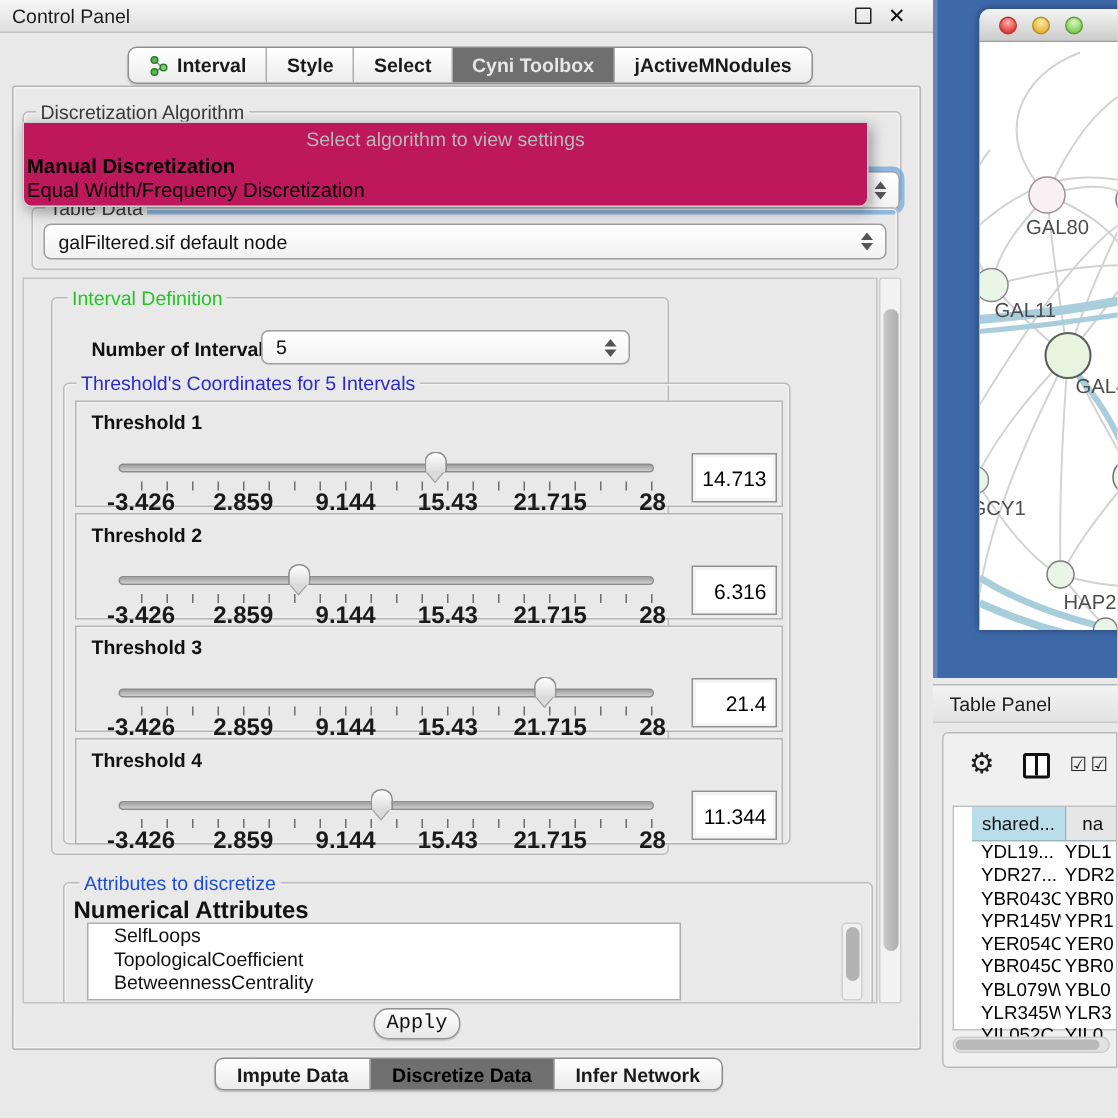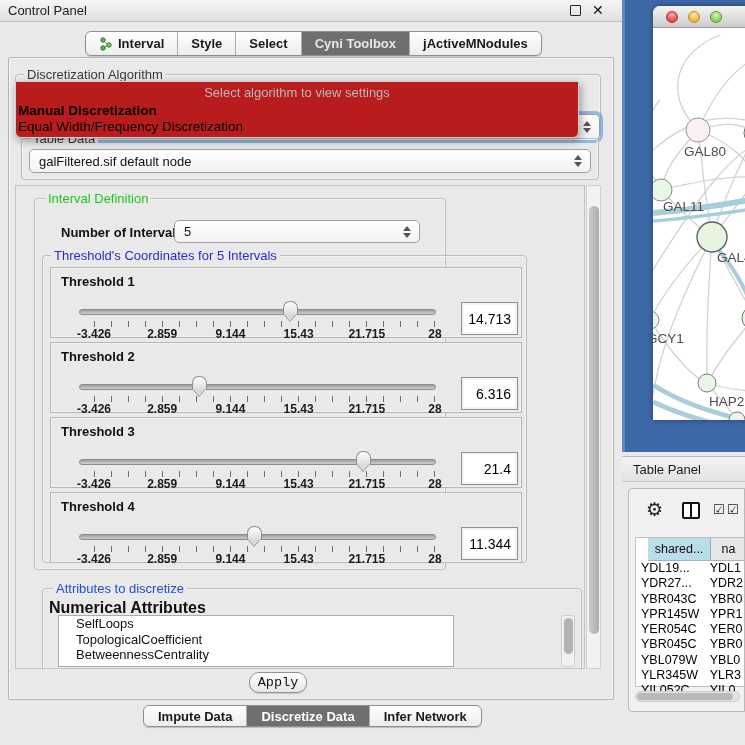--- a/index.html
+++ b/index.html
@@ -31,21 +31,21 @@
   #algo-group { left:6px; top:16px; width:586px; height:62px; }
   #algo-label { left:8px; color:#3a3a3a; }
   .combo { position:absolute; background:linear-gradient(#ffffff,#f2f2f2); border:1px solid #9e9e9e; border-radius:5px; font-size:13px; color:#111; display:flex; align-items:center; padding:0 9px; }
   .stepper { position:absolute; right:7px; top:50%; transform:translateY(-50%); width:9px; height:12px; }
   .stepper:before, .stepper:after { content:""; position:absolute; left:0; border-left:4.5px solid transparent; border-right:4.5px solid transparent; }
   .stepper:before { top:0; border-bottom:5px solid #555; }
   .stepper:after { bottom:0; border-top:5px solid #555; }
   #algo-combo { left:16px; top:39px; width:568px; height:26px; box-shadow:0 0 0 3px rgba(96,160,220,.65); }
 
   
-  #algo-popup { left:6px; top:23px; width:564px; height:57px; background:#b91c1c; border:1px solid #d0d0d0; border-radius:0 0 6px 6px; box-shadow:2px 3px 9px rgba(0,0,0,.35); z-index:30; }
+  #algo-popup { left:6px; top:23px; width:564px; height:57px; background:#be185d; border:1px solid #d0d0d0; border-radius:0 0 6px 6px; box-shadow:2px 3px 9px rgba(0,0,0,.35); z-index:30; }
   #popup-hint { left:0; right:0; top:3px; text-align:center; font-size:13px; color:#b9b9b9; }
   .popup-item { position:absolute; left:2px; font-size:13.5px; color:#000; white-space:nowrap; }
   #popup-item-0 { top:21px; font-weight:bold; }
   #popup-item-1 { top:37px; }
 
   
   #tabledata-group { left:12px; top:80px; width:578px; height:42px; }
   #tabledata-label { left:8px; color:#3a3a3a; }
   #tabledata-combo { left:20px; top:91px; width:562px; height:24px; }
 
@@ -63,21 +63,21 @@
   #thr-title { left:8px; color:#2a2ad0; }
 
   .thr-panel { position:absolute; left:7px; width:472px; height:71px; border:1px solid #b6b6b6; background:#e9e9e9; box-shadow:inset 0 0 0 1px #f1f1f1; }
   .thr-label { position:absolute; left:10px; top:6px; font-size:13px; font-weight:bold; color:#111; }
   .track { position:absolute; left:28px; top:41px; width:357px; height:6px; border:1px solid #8b8b8b; border-radius:4px; background:linear-gradient(#9d9d9d,#cfcfcf); }
   .thumb { position:absolute; top:33px; width:15px; height:21px; }
   .thumb .cap { position:absolute; left:0; top:0; width:15px; height:14px; border:1px solid #8e8e8e; border-bottom:none; border-radius:7px 7px 2px 2px; background:linear-gradient(#fdfdfd,#dcdcdc); }
   .thumb .pt { position:absolute; left:1px; top:13px; width:0; height:0; border-left:6.5px solid transparent; border-right:6.5px solid transparent; border-top:7px solid #dadada; filter:drop-shadow(0 1px 0 #8e8e8e); }
   .tickrow { position:absolute; left:43px; top:53px; width:341px; height:6px; display:flex; justify-content:space-between; }
   .tickrow i { width:1px; height:6px; background:#6d6d6d; }
-  .ticklabels { position:absolute; left:43px; top:59px; width:341px; height:12px; font-size:12px; font-weight:bold; color:#1a1a1a; }
+  .ticklabels { position:absolute; left:43px; top:59px; width:341px; height:12px; font-size:16px; font-weight:bold; color:#1a1a1a; }
   .ticklabels span { position:absolute; transform:translateX(-50%); white-space:nowrap; }
   .ticklabels span:nth-child(1){left:0%} .ticklabels span:nth-child(2){left:20%}
   .ticklabels span:nth-child(3){left:40%} .ticklabels span:nth-child(4){left:60%}
   .ticklabels span:nth-child(5){left:80%} .ticklabels span:nth-child(6){left:100%}
   .valbox { position:absolute; left:410px; top:34px; width:57px; height:33px; background:#fff; border:1px solid #8f8f8f; box-shadow:inset 0 0 0 2px #f3f3f3; font-size:14px; color:#000; display:flex; align-items:center; justify-content:flex-end; padding-right:6px; }
 
   
   #attr-group { left:26px; top:402px; width:540px; height:110px; }
   #attr-title { left:10px; color:#1d4ed8; }
   #attr-sub { left:6px; top:10px; font-size:16px; font-weight:bold; color:#111; position:absolute; }
@@ -85,21 +85,21 @@
   .attr-item { font-size:13px; color:#111; padding-left:17px; line-height:15.5px; }
   #attr-scroll { position:absolute; left:518px; top:26px; width:14px; height:52px; background:#f0f0f0; border:1px solid #cfcfcf; border-radius:3px; }
   #attr-thumb { position:absolute; left:2px; top:2px; width:9px; height:36px; background:#b3b3b3; border-radius:5px; }
 
   #apply-btn { left:240px; top:614px; width:58px; height:21px; border:1px solid #929292; border-radius:10px; background:linear-gradient(#ffffff,#e6e6e6); font-size:13.5px; color:#111; display:flex; align-items:center; justify-content:center; box-shadow:0 1px 1px rgba(0,0,0,.15);font-family:Liberation Mono, monospace; }
 
   
   #bottom-tabs { left:143px; top:705px; height:22px; display:flex; border:1px solid #8f8f8f; border-radius:6px; overflow:hidden; background:linear-gradient(#ffffff,#ececec); box-shadow:0 1px 1px rgba(0,0,0,.2); }
   .btab { display:flex; align-items:center; padding:0 14px; font-size:13px; font-weight:600; color:#1a1a1a; border-right:1px solid #adadad; }
   .btab:last-child { border-right:none; }
-  .btab.active { background:#6f6f6f; color:#ffffff; }
+  .btab.active { background:#6f6f6f; color:#000000; }
 
   
   #net-frame { left:622px; top:0; width:123px; height:452px; background:#3e69a9; border-left:3px solid #6687bc; }
   #net-window { left:633px; top:6px; width:112px; height:414px; border-radius:7px 0 0 0; overflow:hidden; background:#fff; box-shadow:0 0 6px rgba(0,0,0,.4); }
   #net-titlebar { position:absolute; left:0; top:0; width:112px; height:22px; background:linear-gradient(#f4f4f4,#cccccc); border-bottom:1px solid #9b9b9b; }
   .tl { position:absolute; top:5px; width:12px; height:12px; border-radius:50%; }
   #tl-red   { left:13px; background:radial-gradient(circle at 50% 30%, #ffb3b0, #e04542 70%); border:1px solid #b5322f; }
   #tl-yellow{ left:35px; background:radial-gradient(circle at 50% 30%, #ffe9a8, #e8b63c 70%); border:1px solid #b98f26; }
   #tl-green { left:57px; background:radial-gradient(circle at 50% 30%, #d8f6c0, #84cf56 70%); border:1px solid #5f9c38; }
   #net-canvas { position:absolute; left:0; top:22px; width:112px; height:392px; background:#fff; overflow:hidden; }
@@ -114,21 +114,21 @@
   #cols-btn:before { content:""; position:absolute; left:6px; top:0; width:2px; height:13px; background:#111; }
   .cb { position:absolute; top:13px; font-size:13px; color:#222; }
   #cb-1 { left:84px; } #cb-2 { left:98px; }
   #tp-table { position:absolute; left:6px; top:48px; width:111px; height:150px; background:#fff; border:1px solid #c0c0c0; border-right:none; }
   #tp-head { display:flex; height:23px; border-bottom:1px solid #9fb6bd;margin-left:12px; }
   .th { font-size:12.5px; color:#111; display:flex; align-items:center; overflow:hidden; white-space:nowrap; }
   #th-0 { width:72px; background:#b9dde9; border-right:1px solid #8fb2bd; justify-content:center; }
   #th-1 { width:40px; background:#e6e6e6; justify-content:center; }
   .tr { display:flex; height:15.3px; }
   .td { font-size:12.5px; color:#000; overflow:hidden; white-space:nowrap; }
-  .td-0 { width:72px; padding-left:5px; }
+  .td-0 { width:72px; padding-left:18px; }
   .td-1 { width:40px; padding-left:3px; }
   #tp-hscroll { position:absolute; left:6px; top:202px; width:105px; height:11px; background:#e3e3e3; border-radius:6px; border:1px solid #cdcdcd; }
   #tp-hthumb { position:absolute; left:1px; top:1px; width:96px; height:7px; background:#b9b9b9; border-radius:4px; }
 
   svg text { font-family:"Liberation Sans","DejaVu Sans",sans-serif; }
 </style>
 </head>
 <body>
 
 <div id="root">

